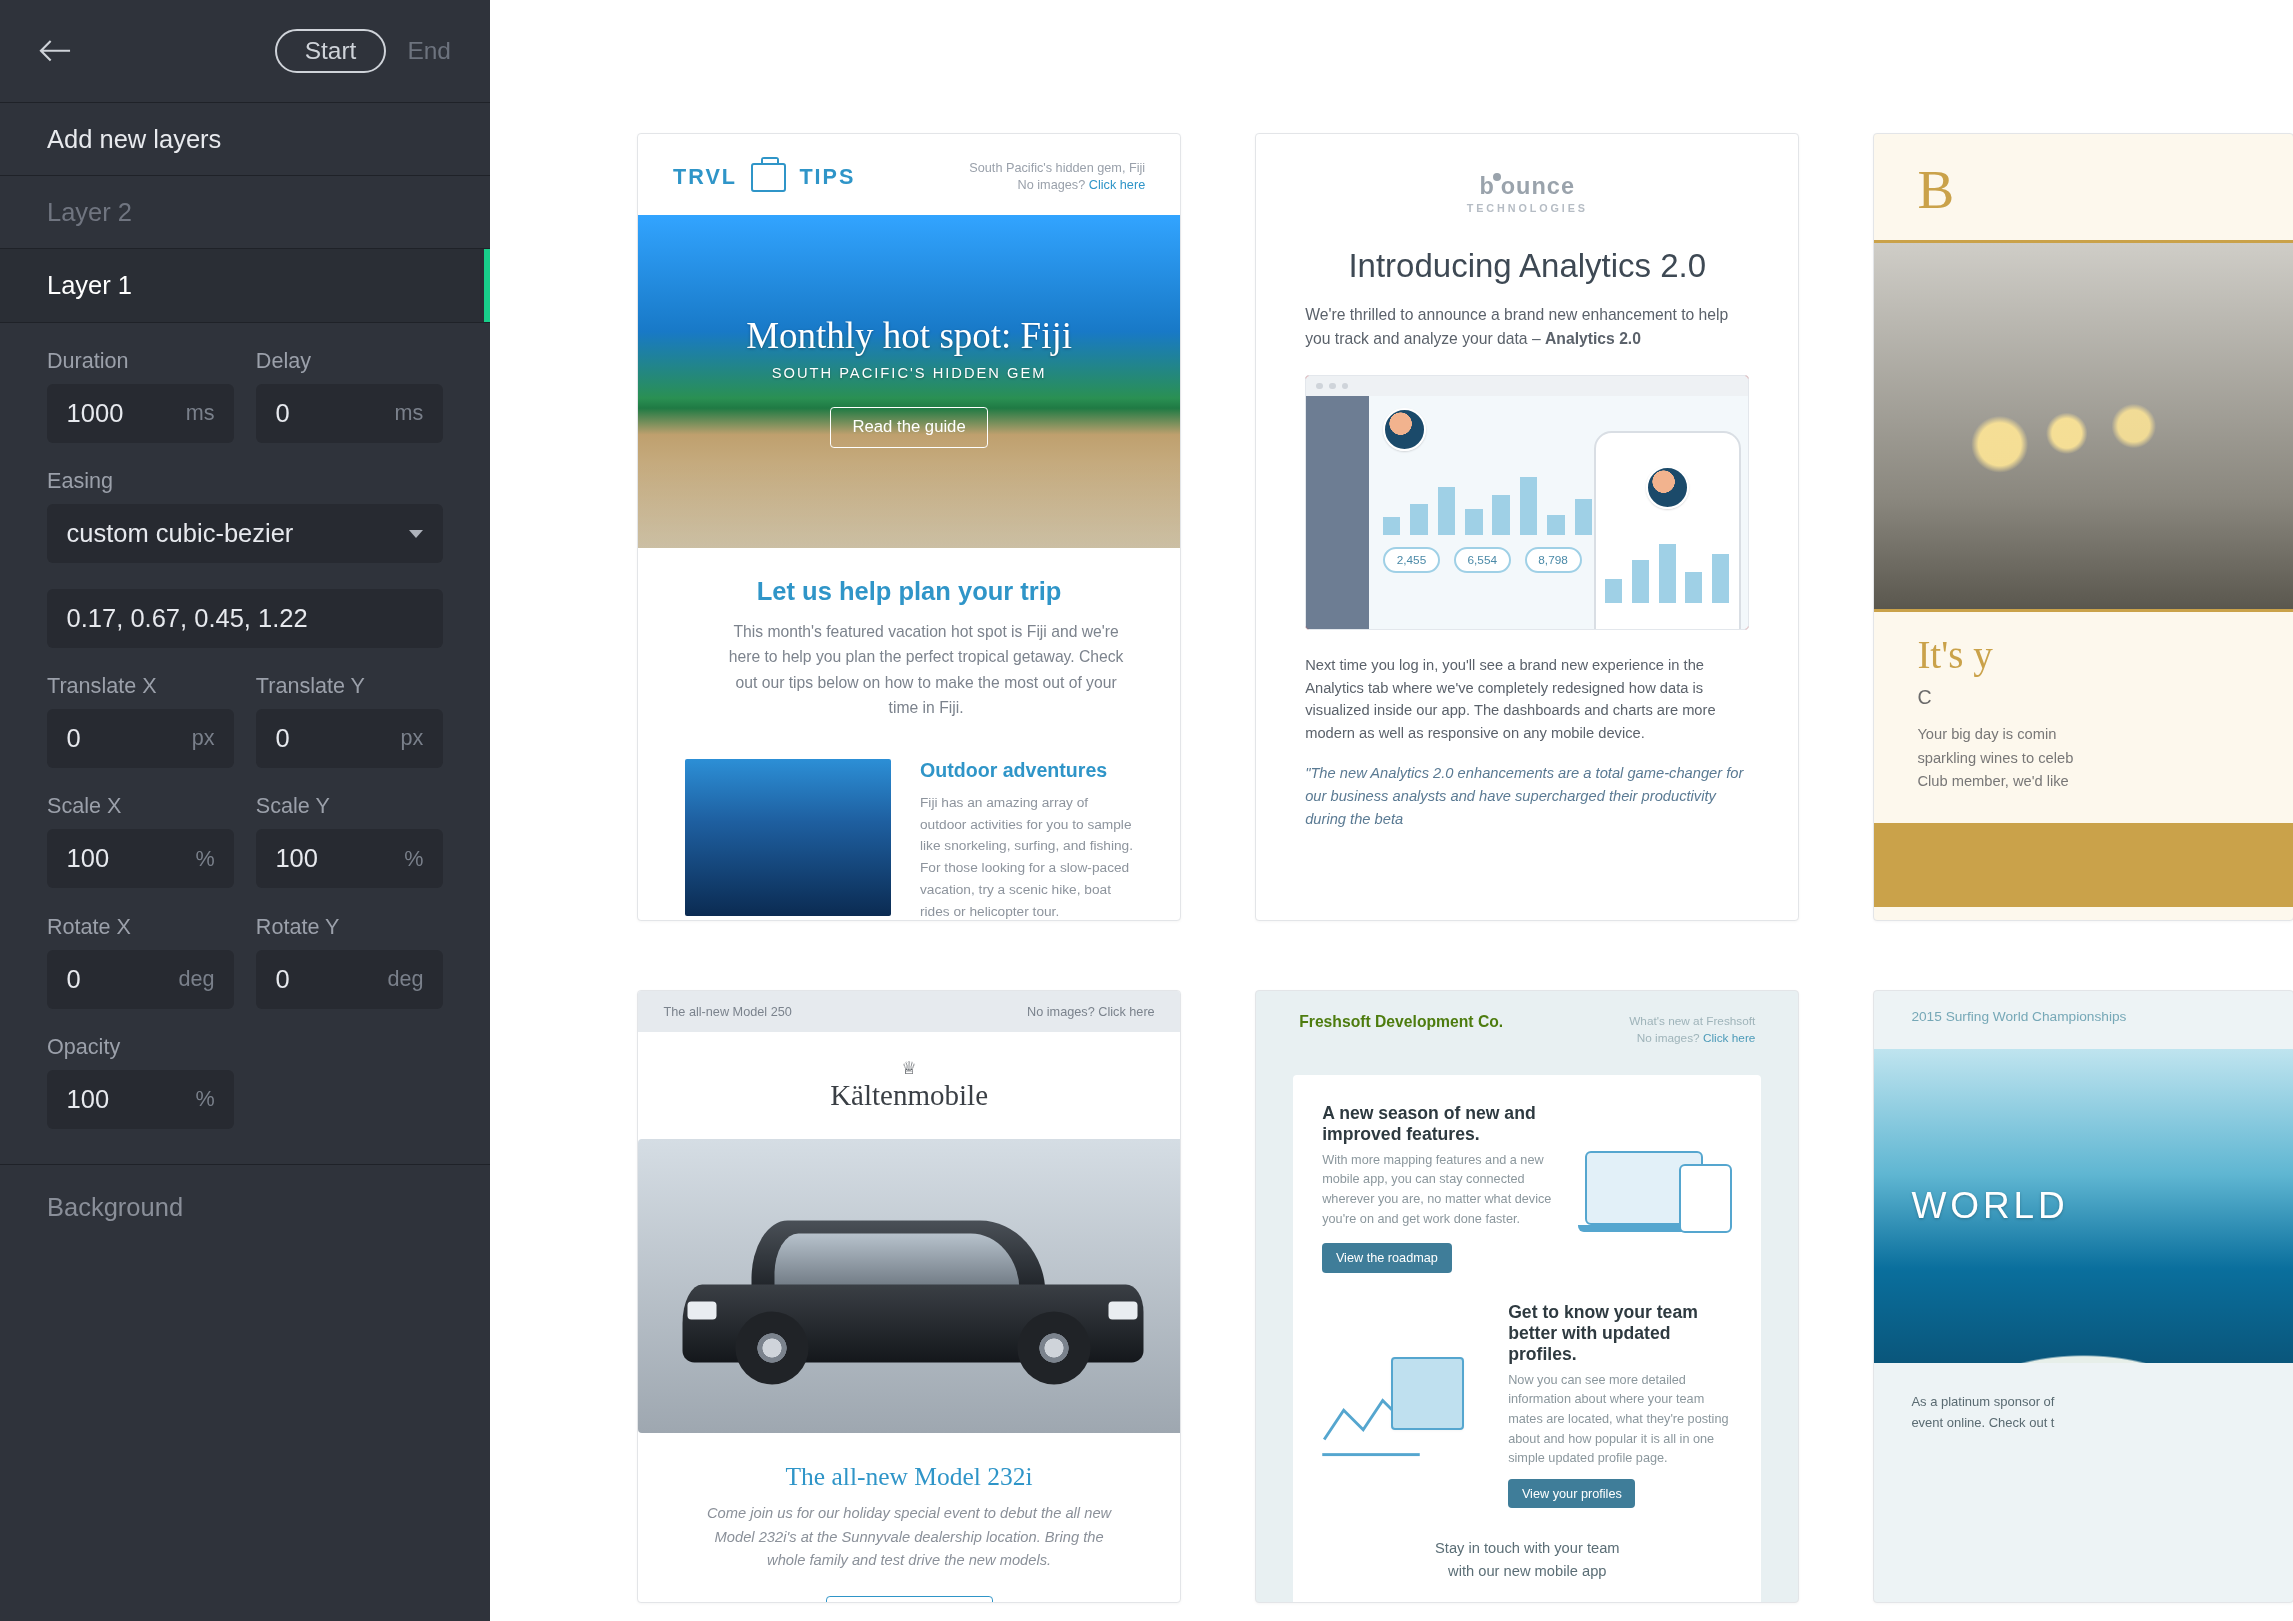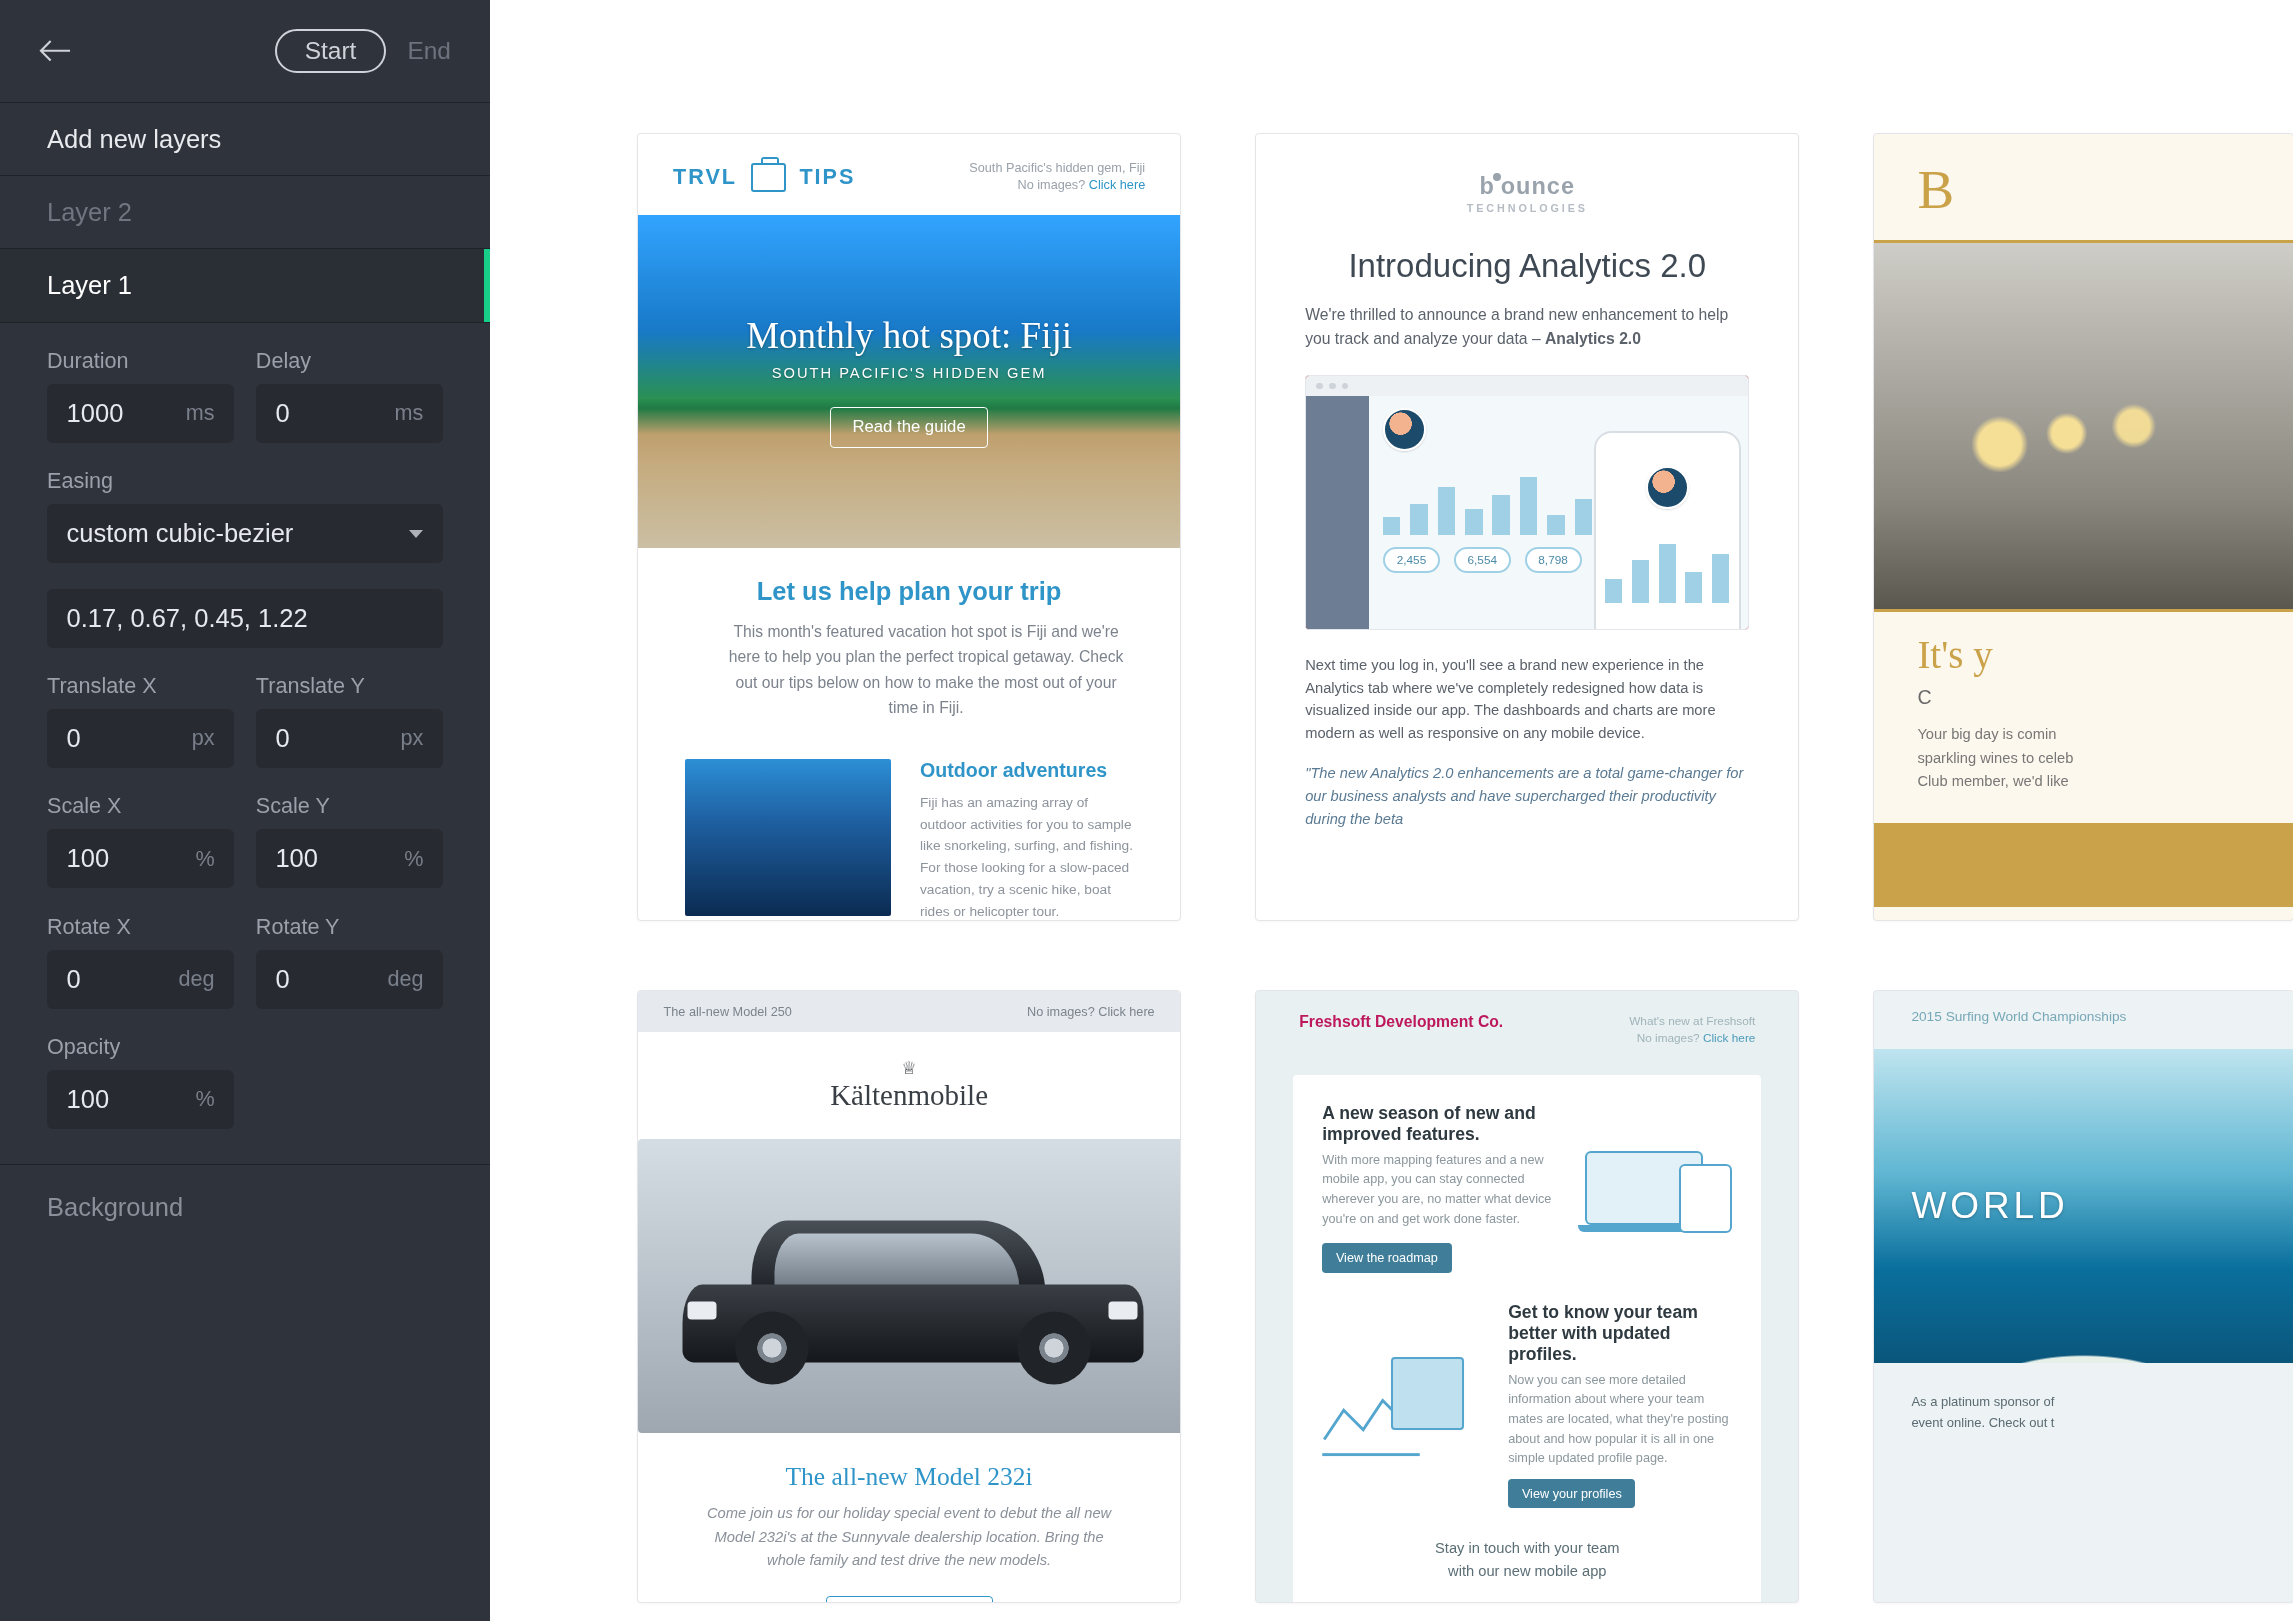--- a/index.html
+++ b/index.html
@@ -169,21 +169,21 @@
   .wheel.l{ left:53px;} .wheel.r{ right:53px;}
   .headlight { position:absolute; bottom:69px; width:29px; height:17.6px; background:#e9edf1; border-radius:3.9px;}
   .headlight.l{ left:5.9px;} .headlight.r{ right:5.9px;}
   .c4 h3 { text-align:center; color:#2f95c8; font-size:25.5px; font-family:Georgia,serif; font-weight:400; margin-top:29px;}
   .c4 p { text-align:center; color:#8a9099; font-size:14.7px; font-style:italic; line-height:1.6; padding:9.8px 69px 0 69px;}
   .c4 .reg { display:block; width:167px; margin:23.5px auto 0 auto; text-align:center; border:1.5px solid #2f95c8; color:#2f95c8; border-radius:3.9px; padding:9.8px 0; font-size:13.7px; letter-spacing:0.5px; cursor:pointer;}
 
   
   .c5 { background:#e8f0f2; }
   .c5 .bar { display:flex; justify-content:space-between; padding:21.6px 43px 7.8px 43px; font-size:15.7px;}
-  .c5 .bar .brand { color:#be185d; font-weight:600;}
+  .c5 .bar .brand { color:#4d7c0f; font-weight:600;}
   .c5 .bar .rt { text-align:right; color:#9fb4ba; font-size:11.8px; line-height:1.5;}
   .c5 .bar .rt .link{ color:#4d9bb9;}
   .c5 .panel { background:#fff; margin:19.6px 37px 0 37px; border-radius:3.9px; padding:27.4px 29px; }
   .feat { display:flex; gap:29px; align-items:center; margin-bottom:29px;}
   .feat .t h4 { color:#2e3a40; font-size:17.6px; font-weight:600; margin-bottom:5.9px;}
   .feat .t p { color:#8b979d; font-size:12.7px; line-height:1.55;}
   .feat .ic { flex-shrink:0; }
   .devico { width:147px; height:98px; position:relative;}
   .devico .lap { position:absolute; left:0; top:11.8px; width:118px; height:74px; border:2.9px solid #55a6cf; border-radius:5.9px; background:#e2f0f8;}
   .devico .lap::after{content:"";position:absolute;left:-9.8px;right:-9.8px;bottom:-9.8px;height:7.8px;background:#55a6cf;border-radius:0 0 5.9px 5.9px;}

